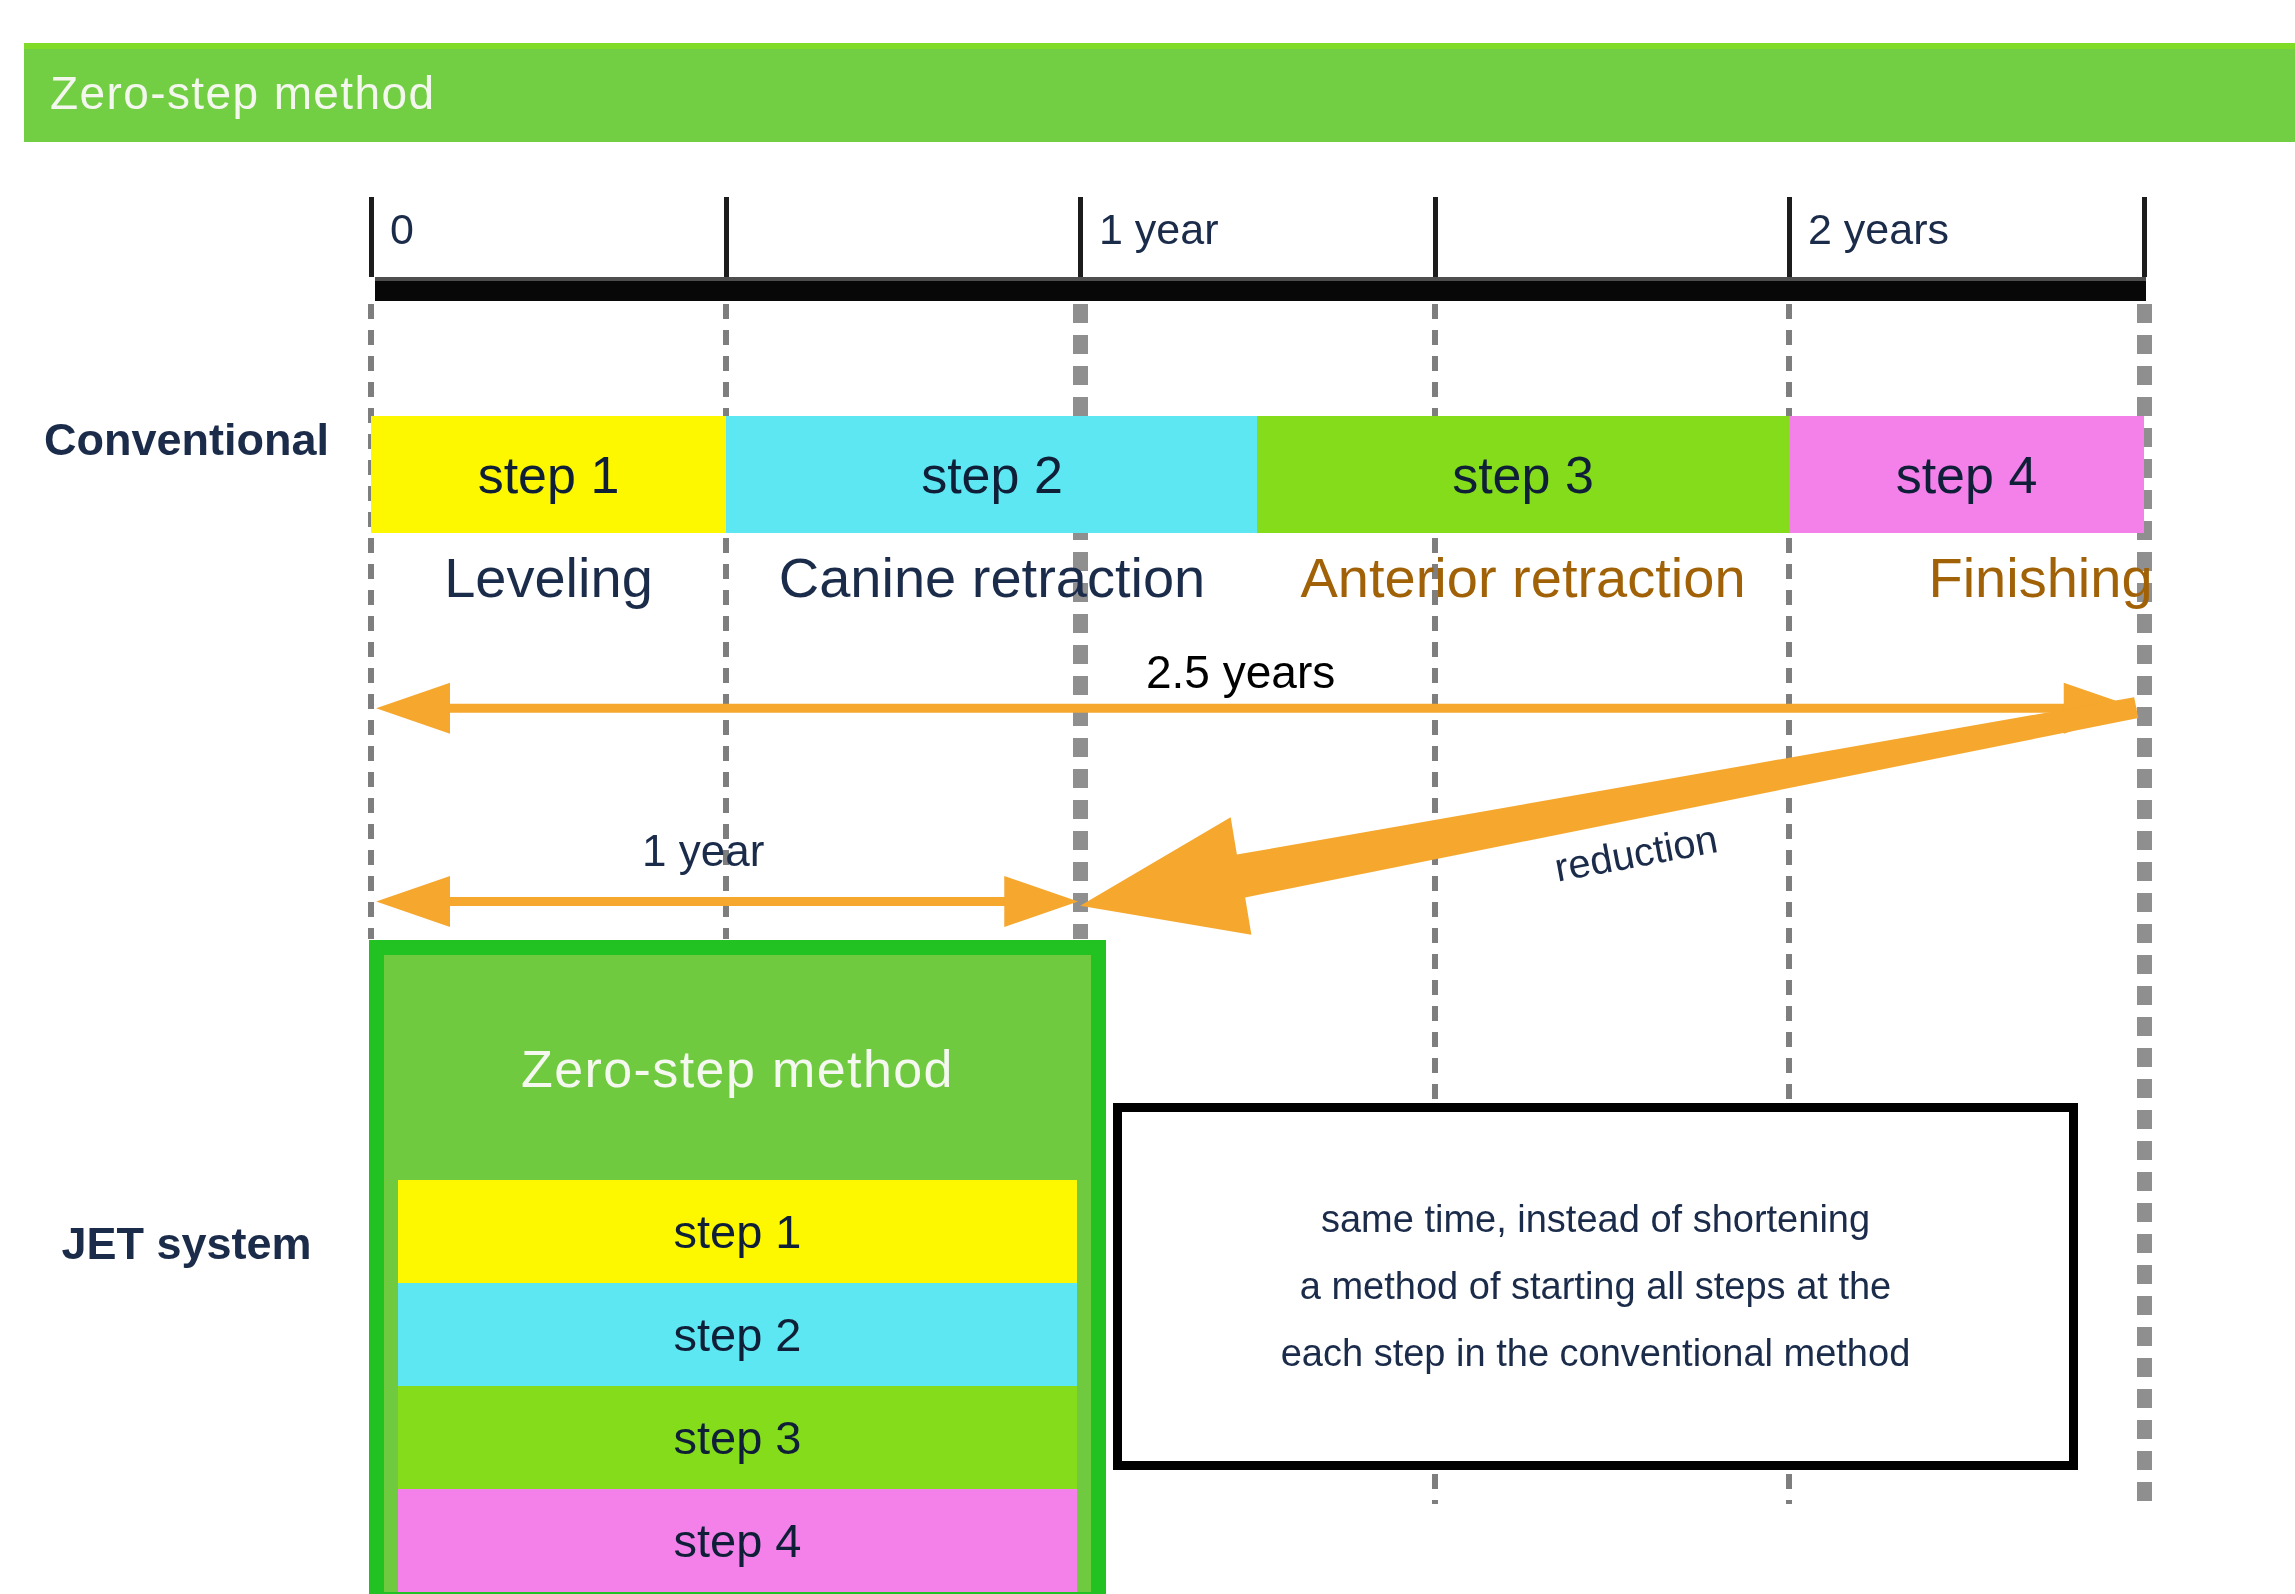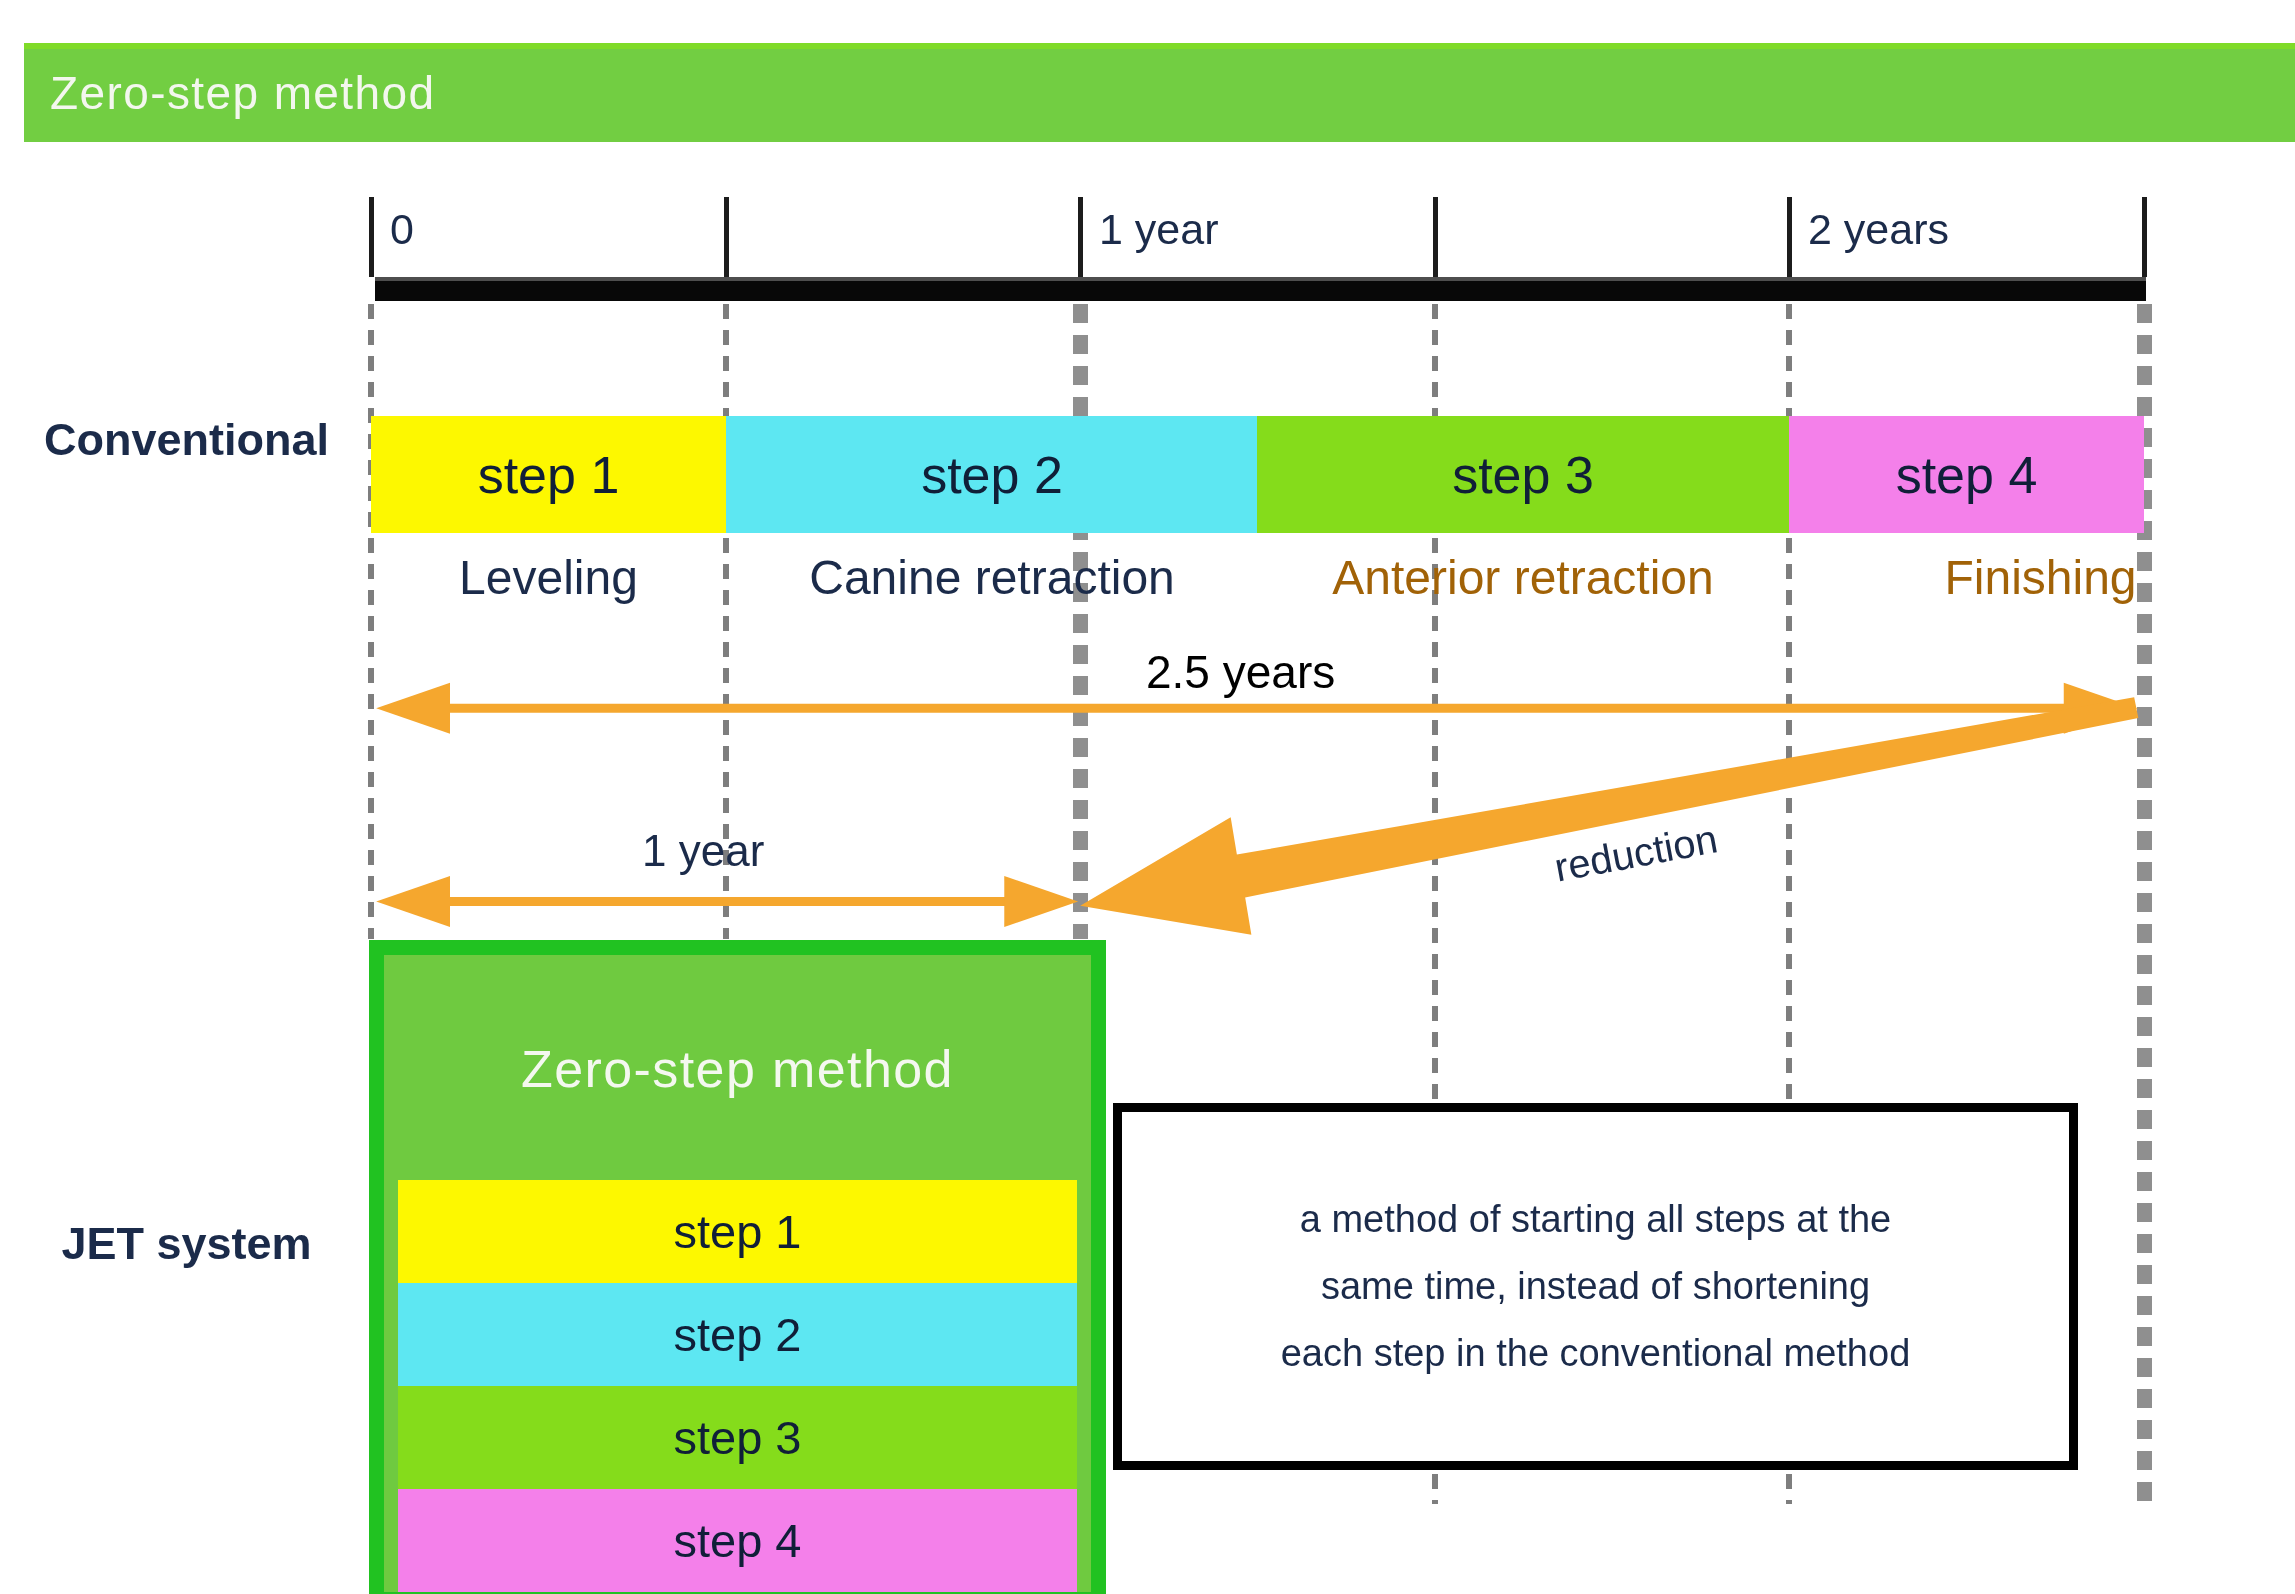--- a/index.html
+++ b/index.html
@@ -22,21 +22,21 @@
     background:#080808; border-top:4.8px solid #4e4e4e; box-sizing:border-box; z-index:3;}
   .dash{position:absolute; top:284px; z-index:1;}
   .dash.thin{width:5.5px;
     background-image:repeating-linear-gradient(to bottom,#7e7e7e 0 15px,rgba(0,0,0,0) 15px 26px);}
   .dash.thick{width:14.5px;
     background-image:repeating-linear-gradient(to bottom,#8f8f8f 0 18.6px,rgba(0,0,0,0) 18.6px 31px);}
   
   .step{position:absolute; top:396px; height:117px; display:flex; align-items:center; justify-content:center;
     font-size:52px; color:#101f38; z-index:2;}
   .sublabel{position:absolute; top:534px; height:46px; display:flex; align-items:center; justify-content:center;
-    font-size:48px; z-index:2; white-space:nowrap;}
+    font-size:56px; z-index:2; white-space:nowrap;}
   
   .sidelabel{position:absolute; left:0; width:373px; text-align:center; font-weight:bold;
     font-size:45px; z-index:2; line-height:69px;}
   
   .floatlabel{position:absolute; z-index:4; font-size:44px; white-space:nowrap;}
   
   #arrows{position:absolute; left:0; top:0; width:2295px; height:1594px; z-index:3; pointer-events:none;}
   
   #jetbox{position:absolute; left:369px; top:920px; width:737px; height:667px;
     box-sizing:border-box; border:15px solid #21c221; z-index:2;}
@@ -117,19 +117,19 @@
   <div class="sidelabel" style="top: 1189px; color: rgb(27, 43, 74);">JET system</div>
   <div id="jetbox" style="background: rgb(111, 202, 64); border-color: rgb(33, 194, 33);">
     <div class="title">Zero-step method</div>
   <div class="jetrow" style="top: 225px; background: rgb(253, 248, 0);">step 1</div>
       <div class="jetrow" style="top: 328px; background: rgb(93, 231, 242);">step 2</div>
       <div class="jetrow" style="top: 431px; background: rgb(133, 220, 27);">step 3</div>
       <div class="jetrow" style="top: 534px; background: rgb(244, 128, 234);">step 4</div>
     </div>
 
   <div id="notebox">
+    <div class="line" style="color: rgb(27, 43, 74);">same time, instead of shortening</div>
     <div class="line" style="color: rgb(27, 43, 74);">a method of starting all steps at the</div>
-    <div class="line" style="color: rgb(27, 43, 74);">same time, instead of shortening</div>
     <div class="line" style="color: rgb(27, 43, 74);">each step in the conventional method</div>
   </div>
 
 </div>
 
 
 </body></html>

